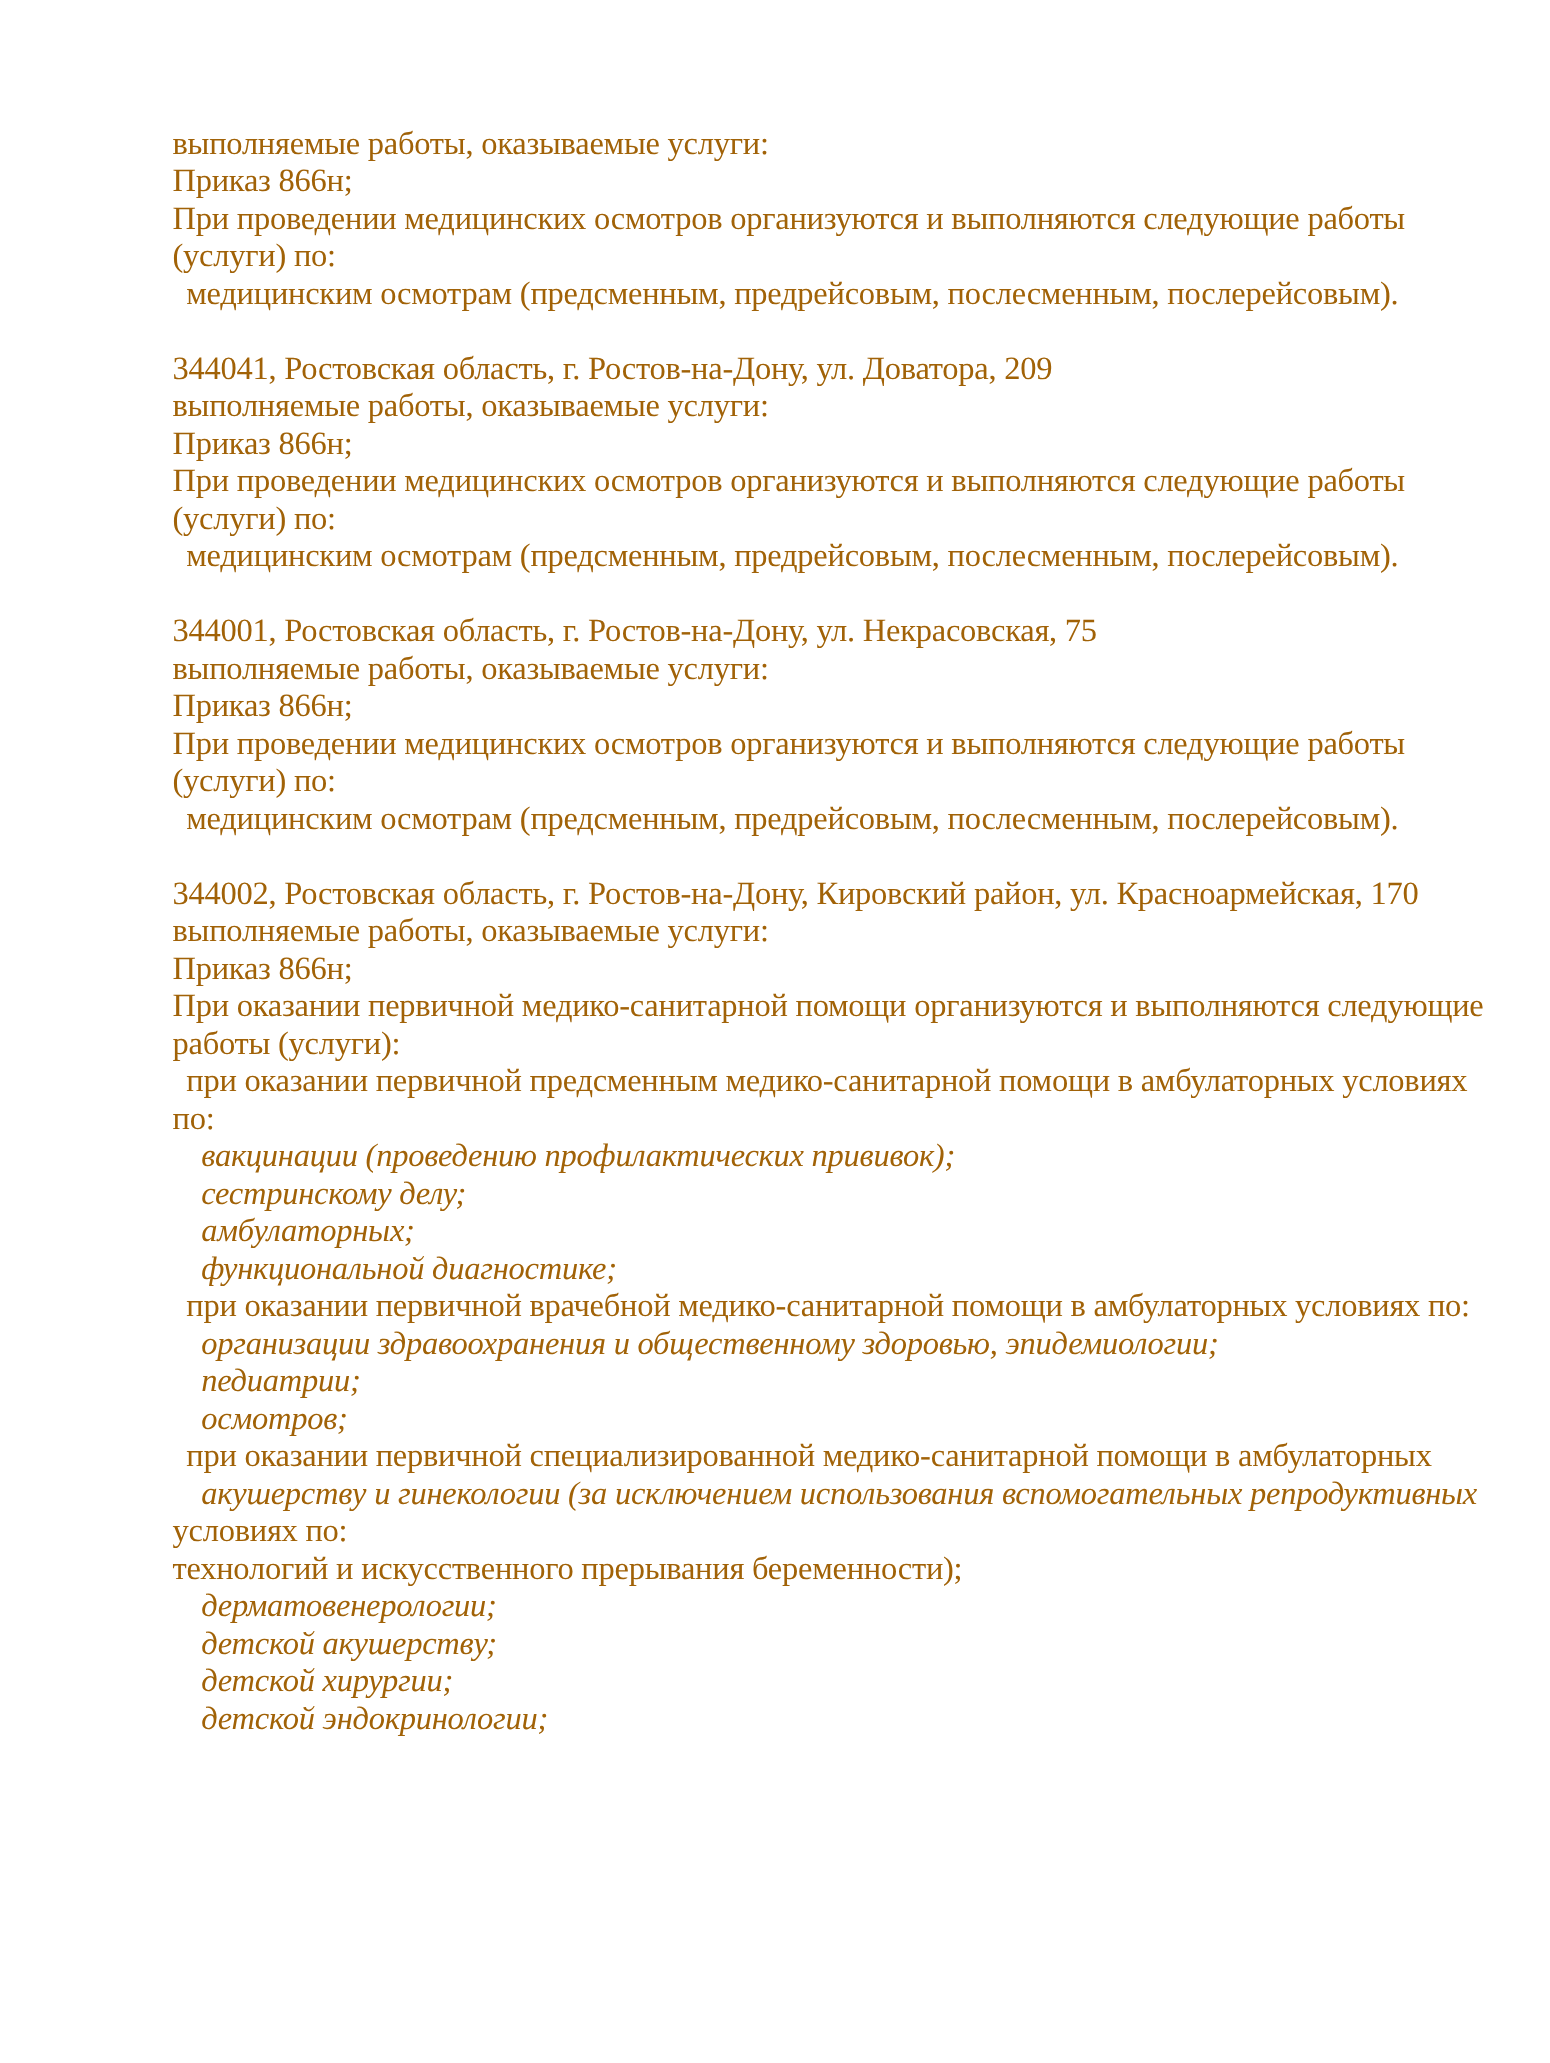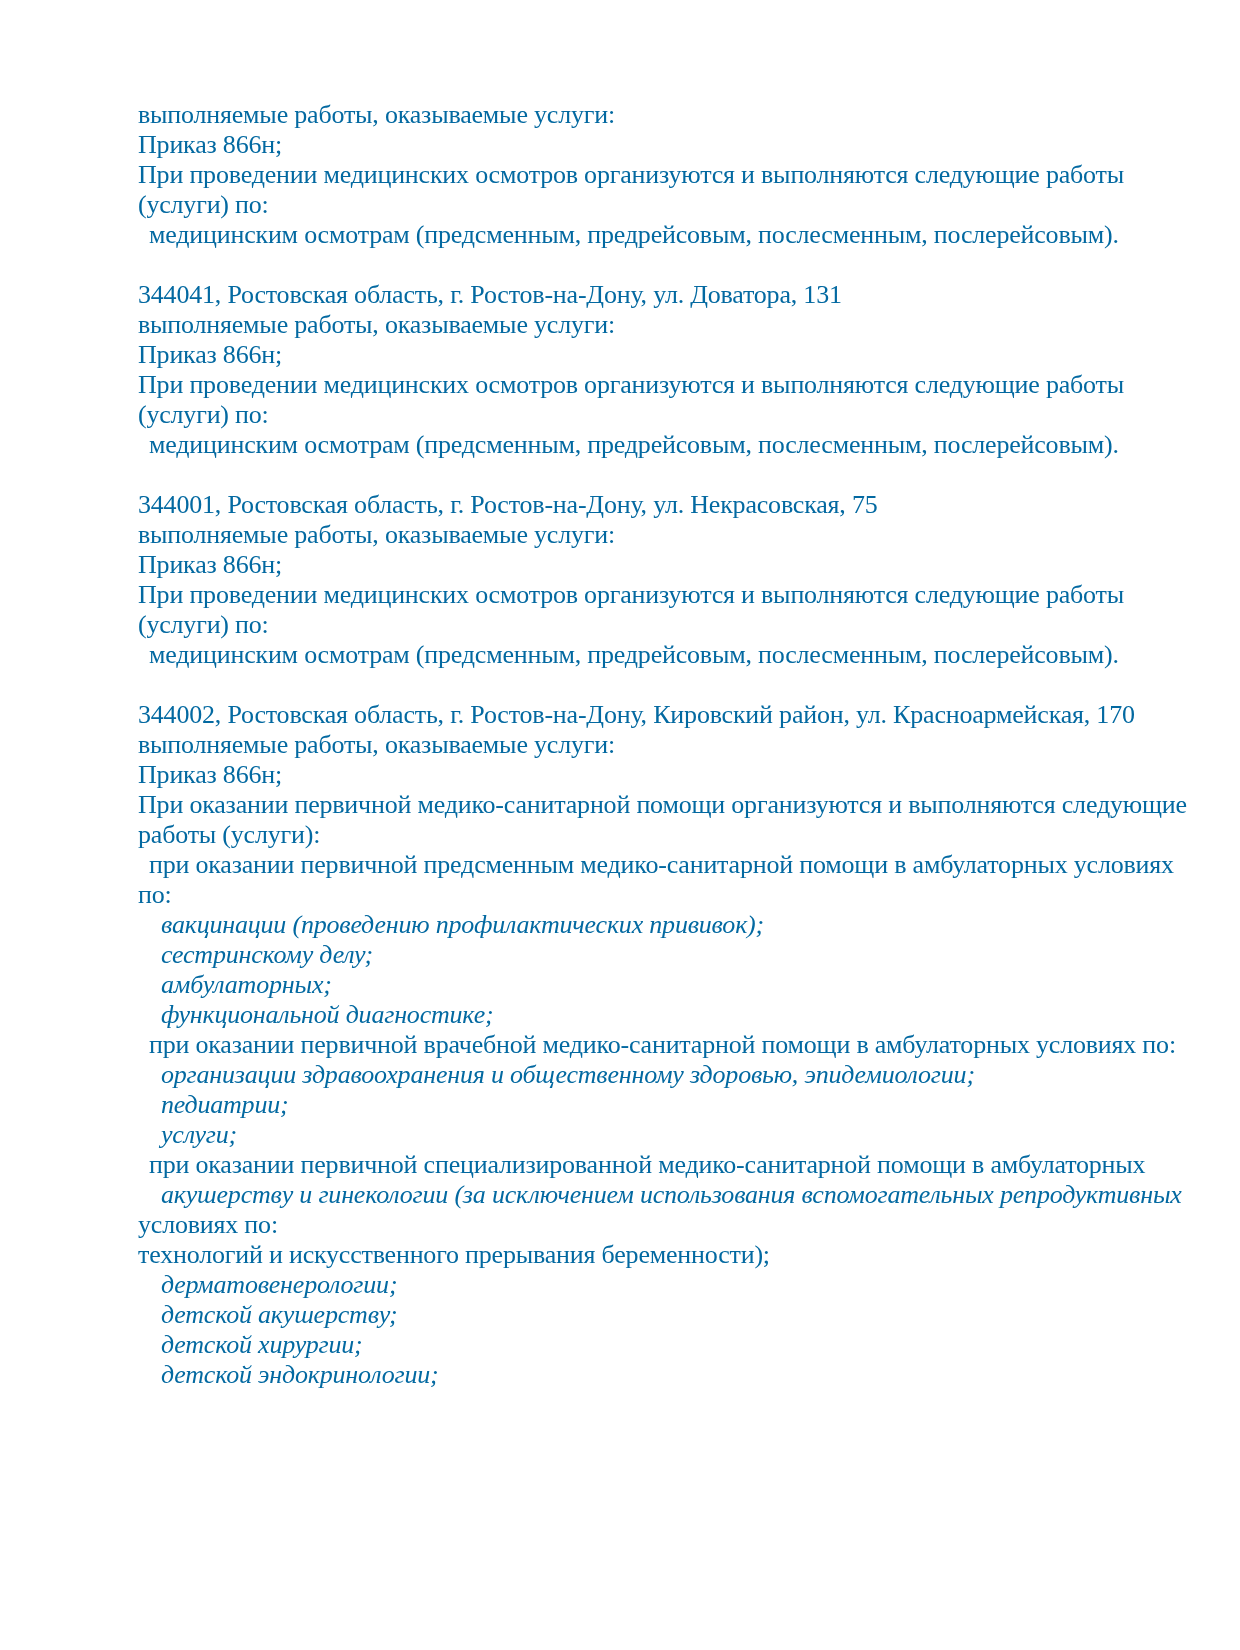--- a/index.html
+++ b/index.html
@@ -8,21 +8,21 @@
     background: #e8e8e8;
   }
   .page {
     position: relative;
     width: 1240px;
     height: 1650px;
     margin: 0 auto;
     background: #ffffff;
     overflow: hidden;
     font-family: "Liberation Serif", "DejaVu Serif", serif;
-    color: #0369a1;
+    color: #a16207;
   }
   .content {
     position: absolute;
     left: 138px;
     top: 100px;
     right: 40px;
   }
   .block {
     margin: 0 0 30px 0;
     padding: 0;
@@ -43,21 +43,21 @@
 <div class="page">
   <main class="content">
       <section class="block">
         <div class="line ind-0">выполняемые работы, оказываемые услуги:</div>
         <div class="line ind-0">Приказ 866н;</div>
         <div class="line ind-0">При проведении медицинских осмотров организуются и выполняются следующие работы</div>
         <div class="line ind-0">(услуги) по:</div>
         <div class="line ind-1">медицинским осмотрам (предсменным, предрейсовым, послесменным, послерейсовым).</div>
       </section>
       <section class="block">
-        <div class="line ind-0">344041, Ростовская область, г. Ростов-на-Дону, ул. Доватора, 131</div>
+        <div class="line ind-0">344041, Ростовская область, г. Ростов-на-Дону, ул. Доватора, 209</div>
         <div class="line ind-0">выполняемые работы, оказываемые услуги:</div>
         <div class="line ind-0">Приказ 866н;</div>
         <div class="line ind-0">При проведении медицинских осмотров организуются и выполняются следующие работы</div>
         <div class="line ind-0">(услуги) по:</div>
         <div class="line ind-1">медицинским осмотрам (предсменным, предрейсовым, послесменным, послерейсовым).</div>
       </section>
       <section class="block">
         <div class="line ind-0">344001, Ростовская область, г. Ростов-на-Дону, ул. Некрасовская, 75</div>
         <div class="line ind-0">выполняемые работы, оказываемые услуги:</div>
         <div class="line ind-0">Приказ 866н;</div>
@@ -73,21 +73,21 @@
         <div class="line ind-0">работы (услуги):</div>
         <div class="line ind-1">при оказании первичной предсменным медико-санитарной помощи в амбулаторных условиях</div>
         <div class="line ind-0">по:</div>
         <div class="line ind-2">вакцинации (проведению профилактических прививок);</div>
         <div class="line ind-2">сестринскому делу;</div>
         <div class="line ind-2">амбулаторных;</div>
         <div class="line ind-2">функциональной диагностике;</div>
         <div class="line ind-1">при оказании первичной врачебной медико-санитарной помощи в амбулаторных условиях по:</div>
         <div class="line ind-2">организации здравоохранения и общественному здоровью, эпидемиологии;</div>
         <div class="line ind-2">педиатрии;</div>
-        <div class="line ind-2">услуги;</div>
+        <div class="line ind-2">осмотров;</div>
         <div class="line ind-1">при оказании первичной специализированной медико-санитарной помощи в амбулаторных</div>
         <div class="line ind-2">акушерству и гинекологии (за исключением использования вспомогательных репродуктивных</div>
         <div class="line ind-0">условиях по:</div>
         <div class="line ind-0">технологий и искусственного прерывания беременности);</div>
         <div class="line ind-2">дерматовенерологии;</div>
         <div class="line ind-2">детской акушерству;</div>
         <div class="line ind-2">детской хирургии;</div>
         <div class="line ind-2">детской эндокринологии;</div>
       </section>
     </main>

